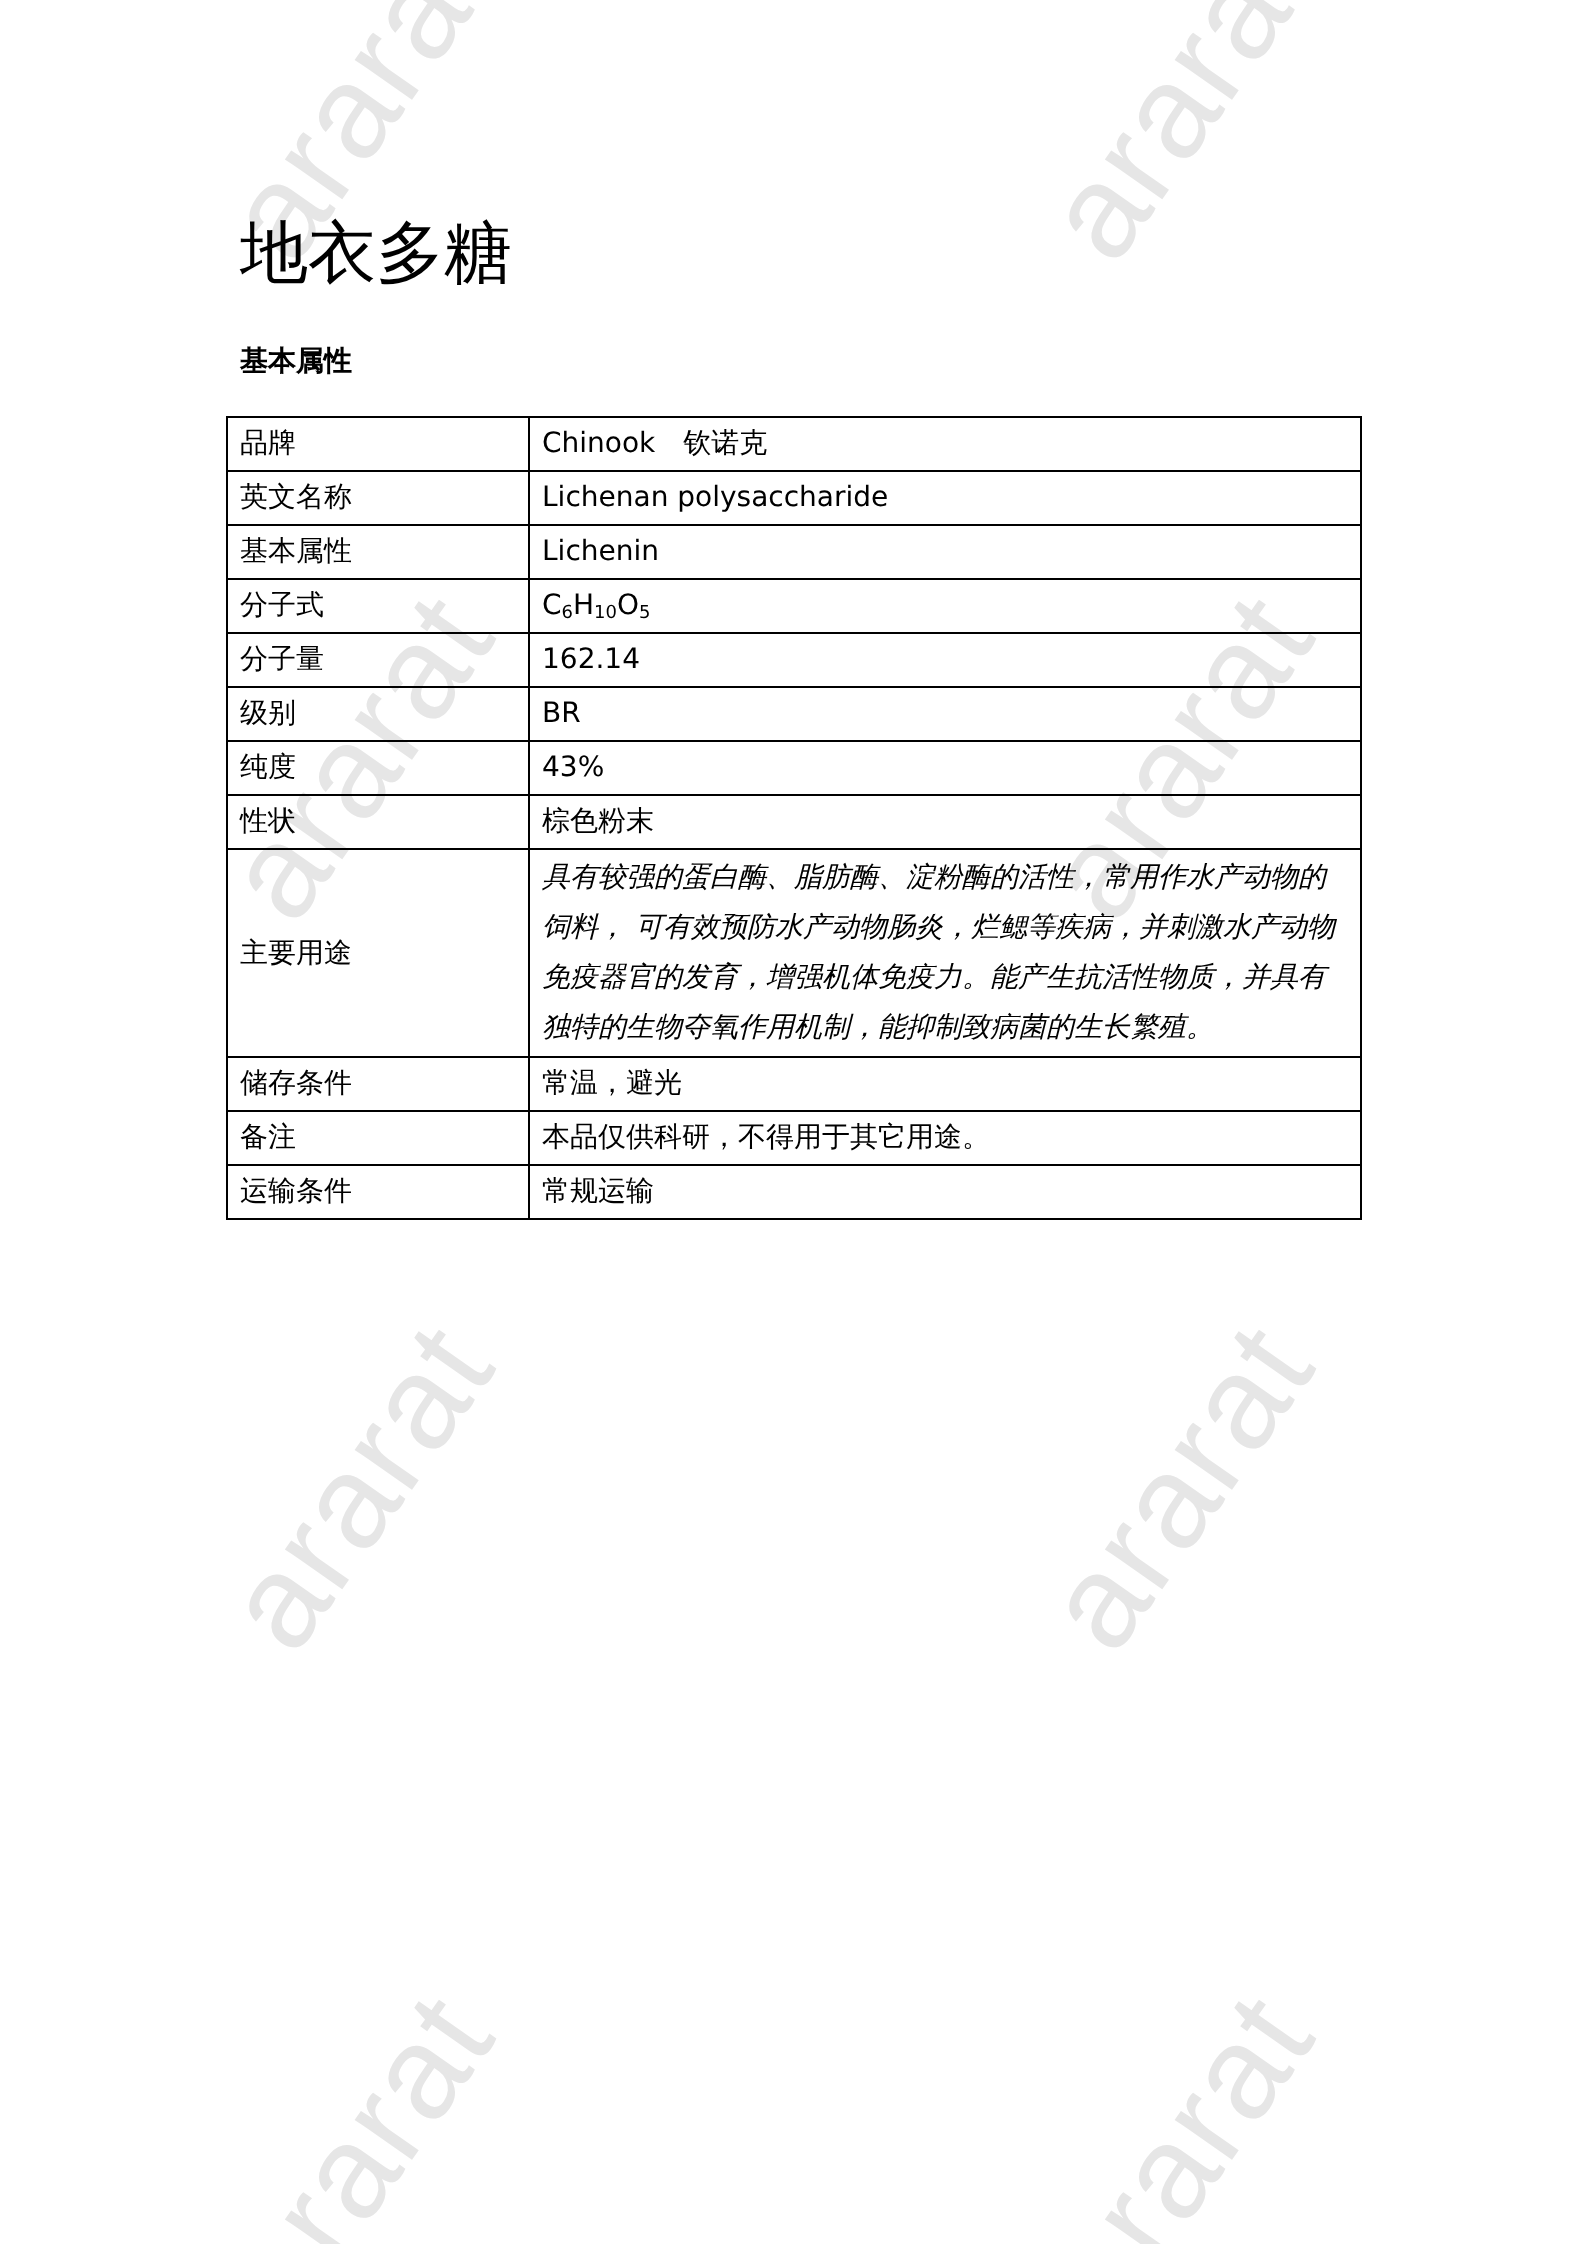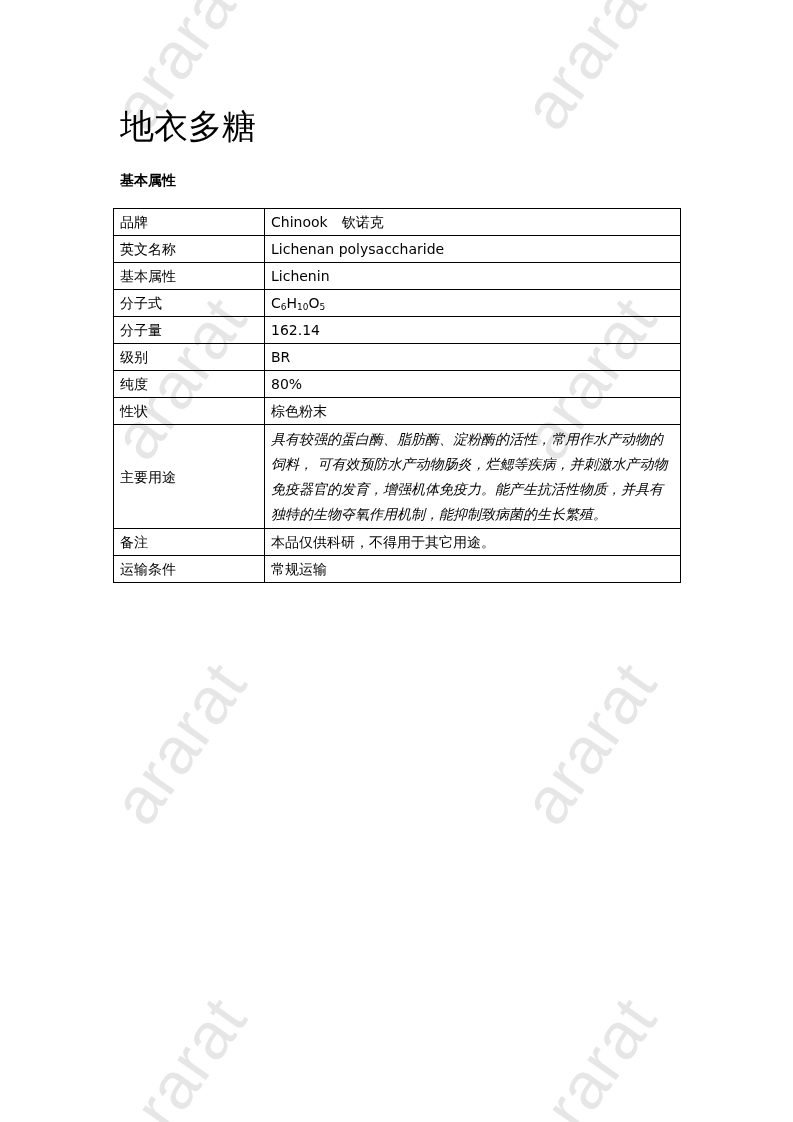--- a/index.html
+++ b/index.html
@@ -119,29 +119,33 @@
     <tr>
       <td class="key">分子量</td>
       <td class="val">162.14</td>
     </tr>
     <tr>
       <td class="key">级别</td>
       <td class="val">BR</td>
     </tr>
     <tr>
       <td class="key">纯度</td>
-      <td class="val">80%</td>
+      <td class="val">43%</td>
     </tr>
     <tr>
       <td class="key">性状</td>
       <td class="val">棕色粉末</td>
     </tr>
     <tr class="tall">
       <td class="key">主要用途</td>
       <td class="val">具有较强的蛋白酶、脂肪酶、淀粉酶的活性，常用作水产动物的饲料，  可有效预防水产动物肠炎，烂鳃等疾病，并刺激水产动物免疫器官的发育，增强机体免疫力。能产生抗活性物质，并具有独特的生物夺氧作用机制，能抑制致病菌的生长繁殖。</td>
+    </tr>
+    <tr>
+      <td class="key">储存条件</td>
+      <td class="val">常温，避光</td>
     </tr>
     <tr>
       <td class="key">备注</td>
       <td class="val">本品仅供科研，不得用于其它用途。</td>
     </tr>
     <tr>
       <td class="key">运输条件</td>
       <td class="val">常规运输</td>
     </tr>
   </tbody>

